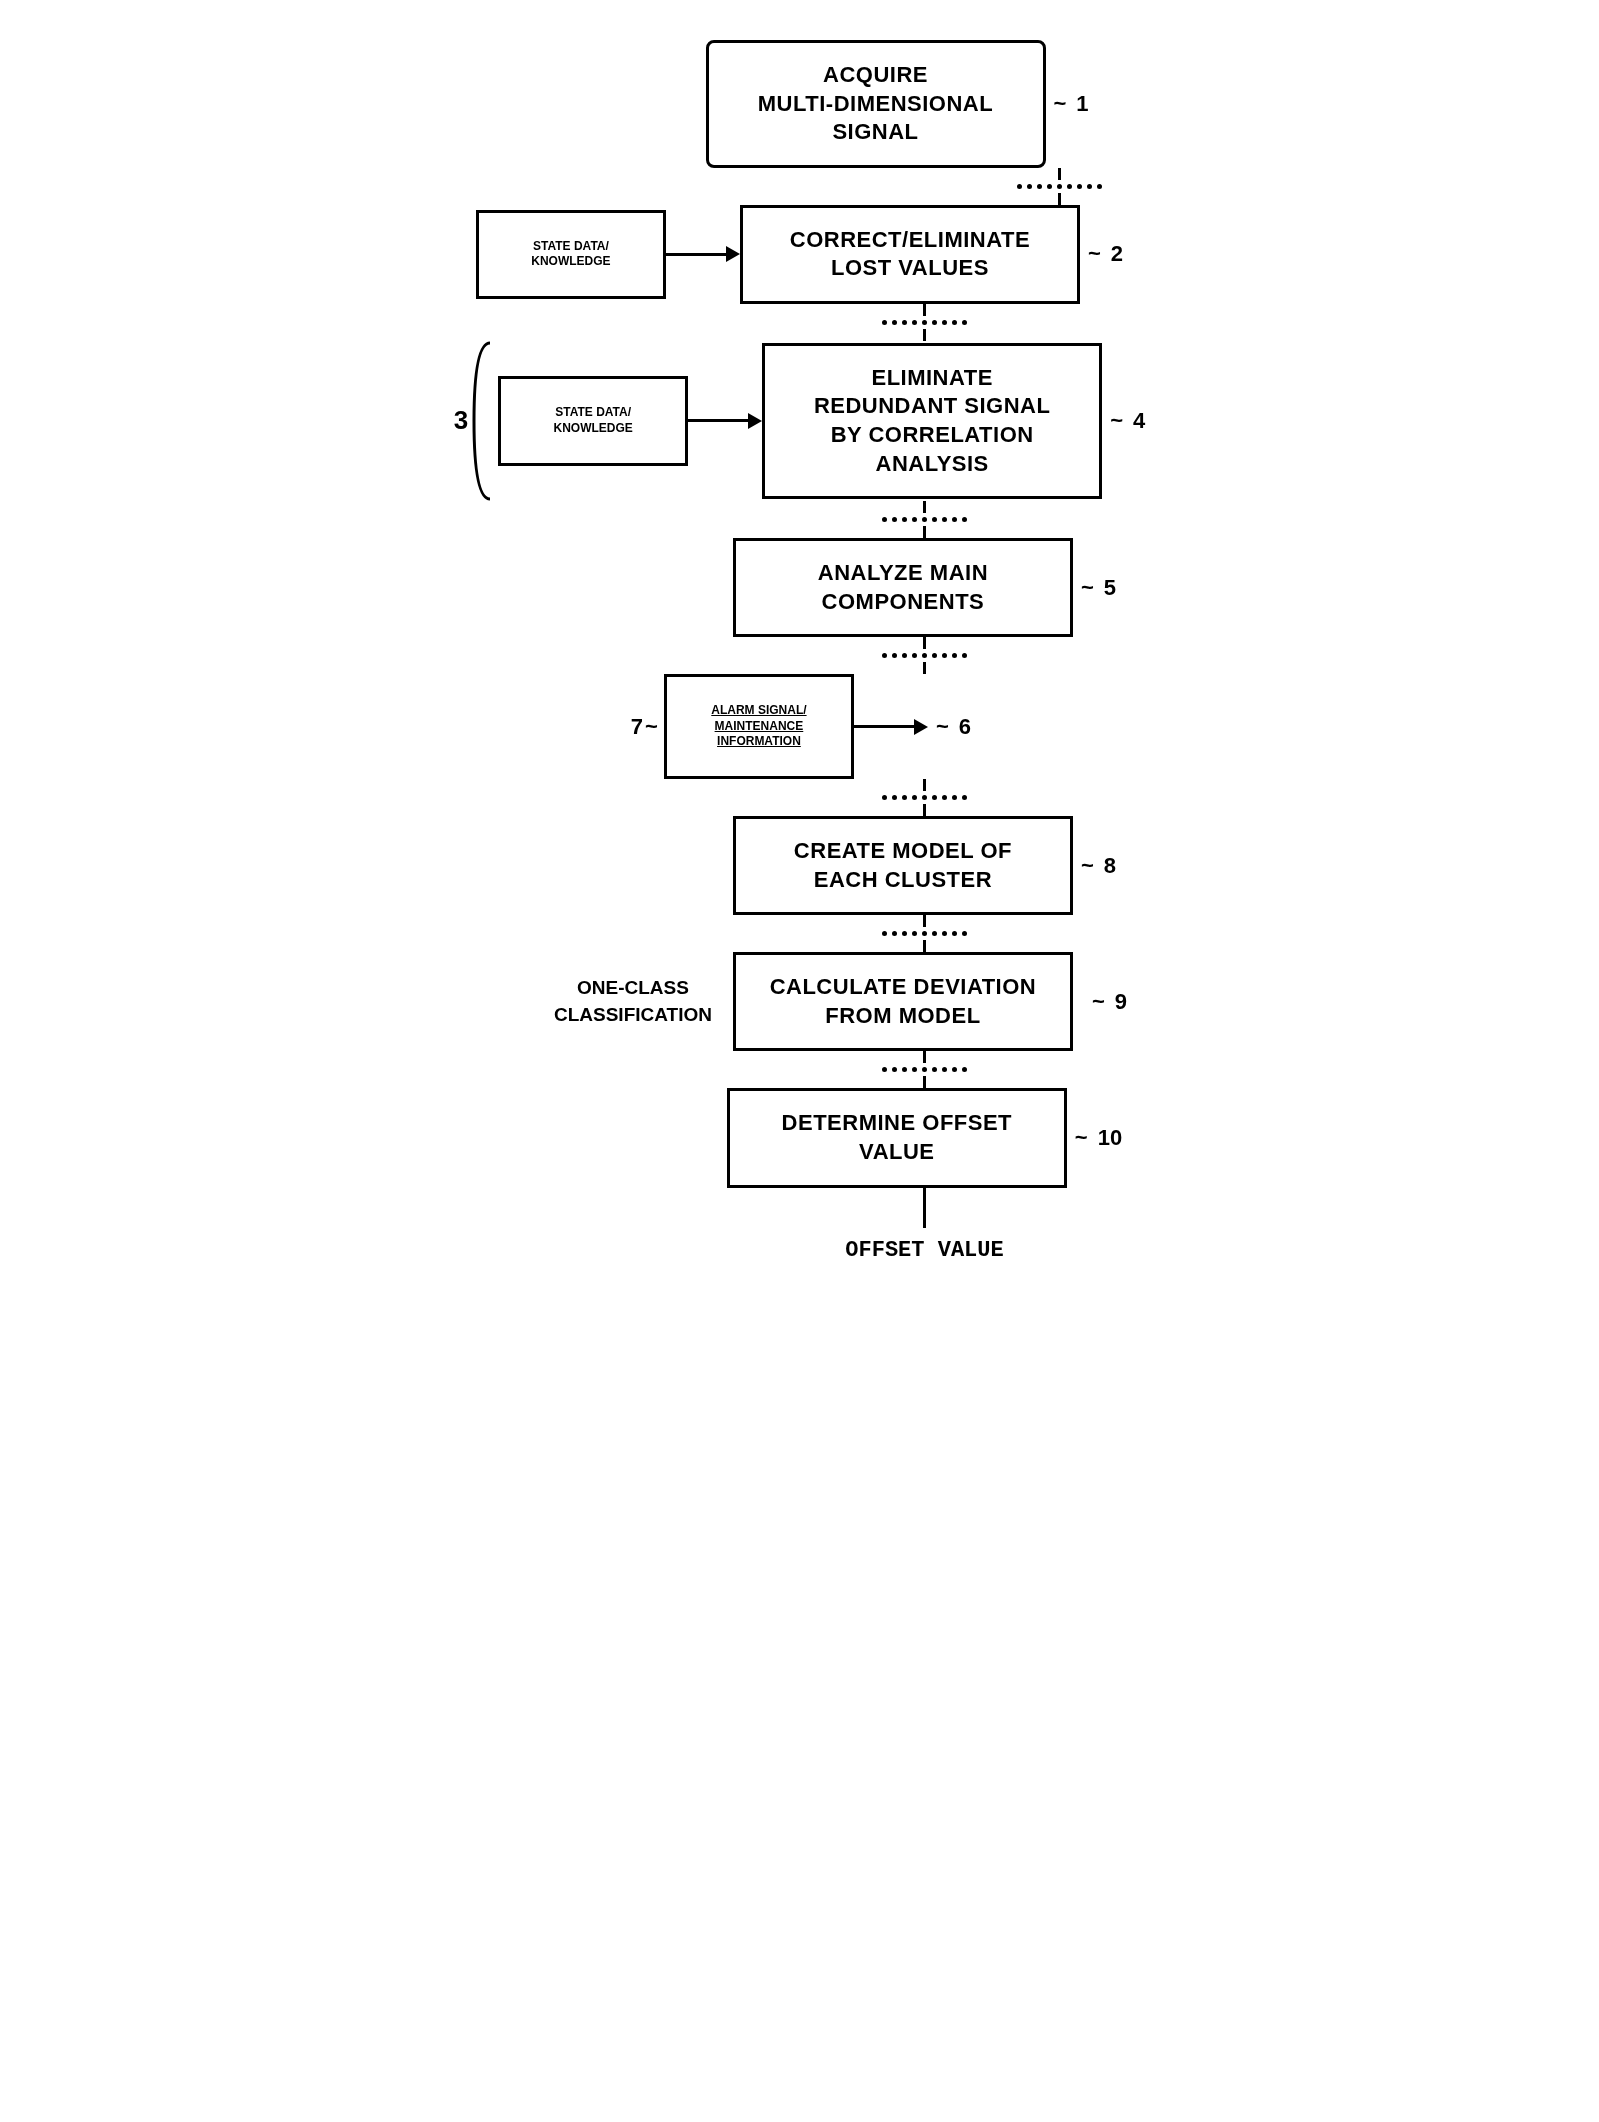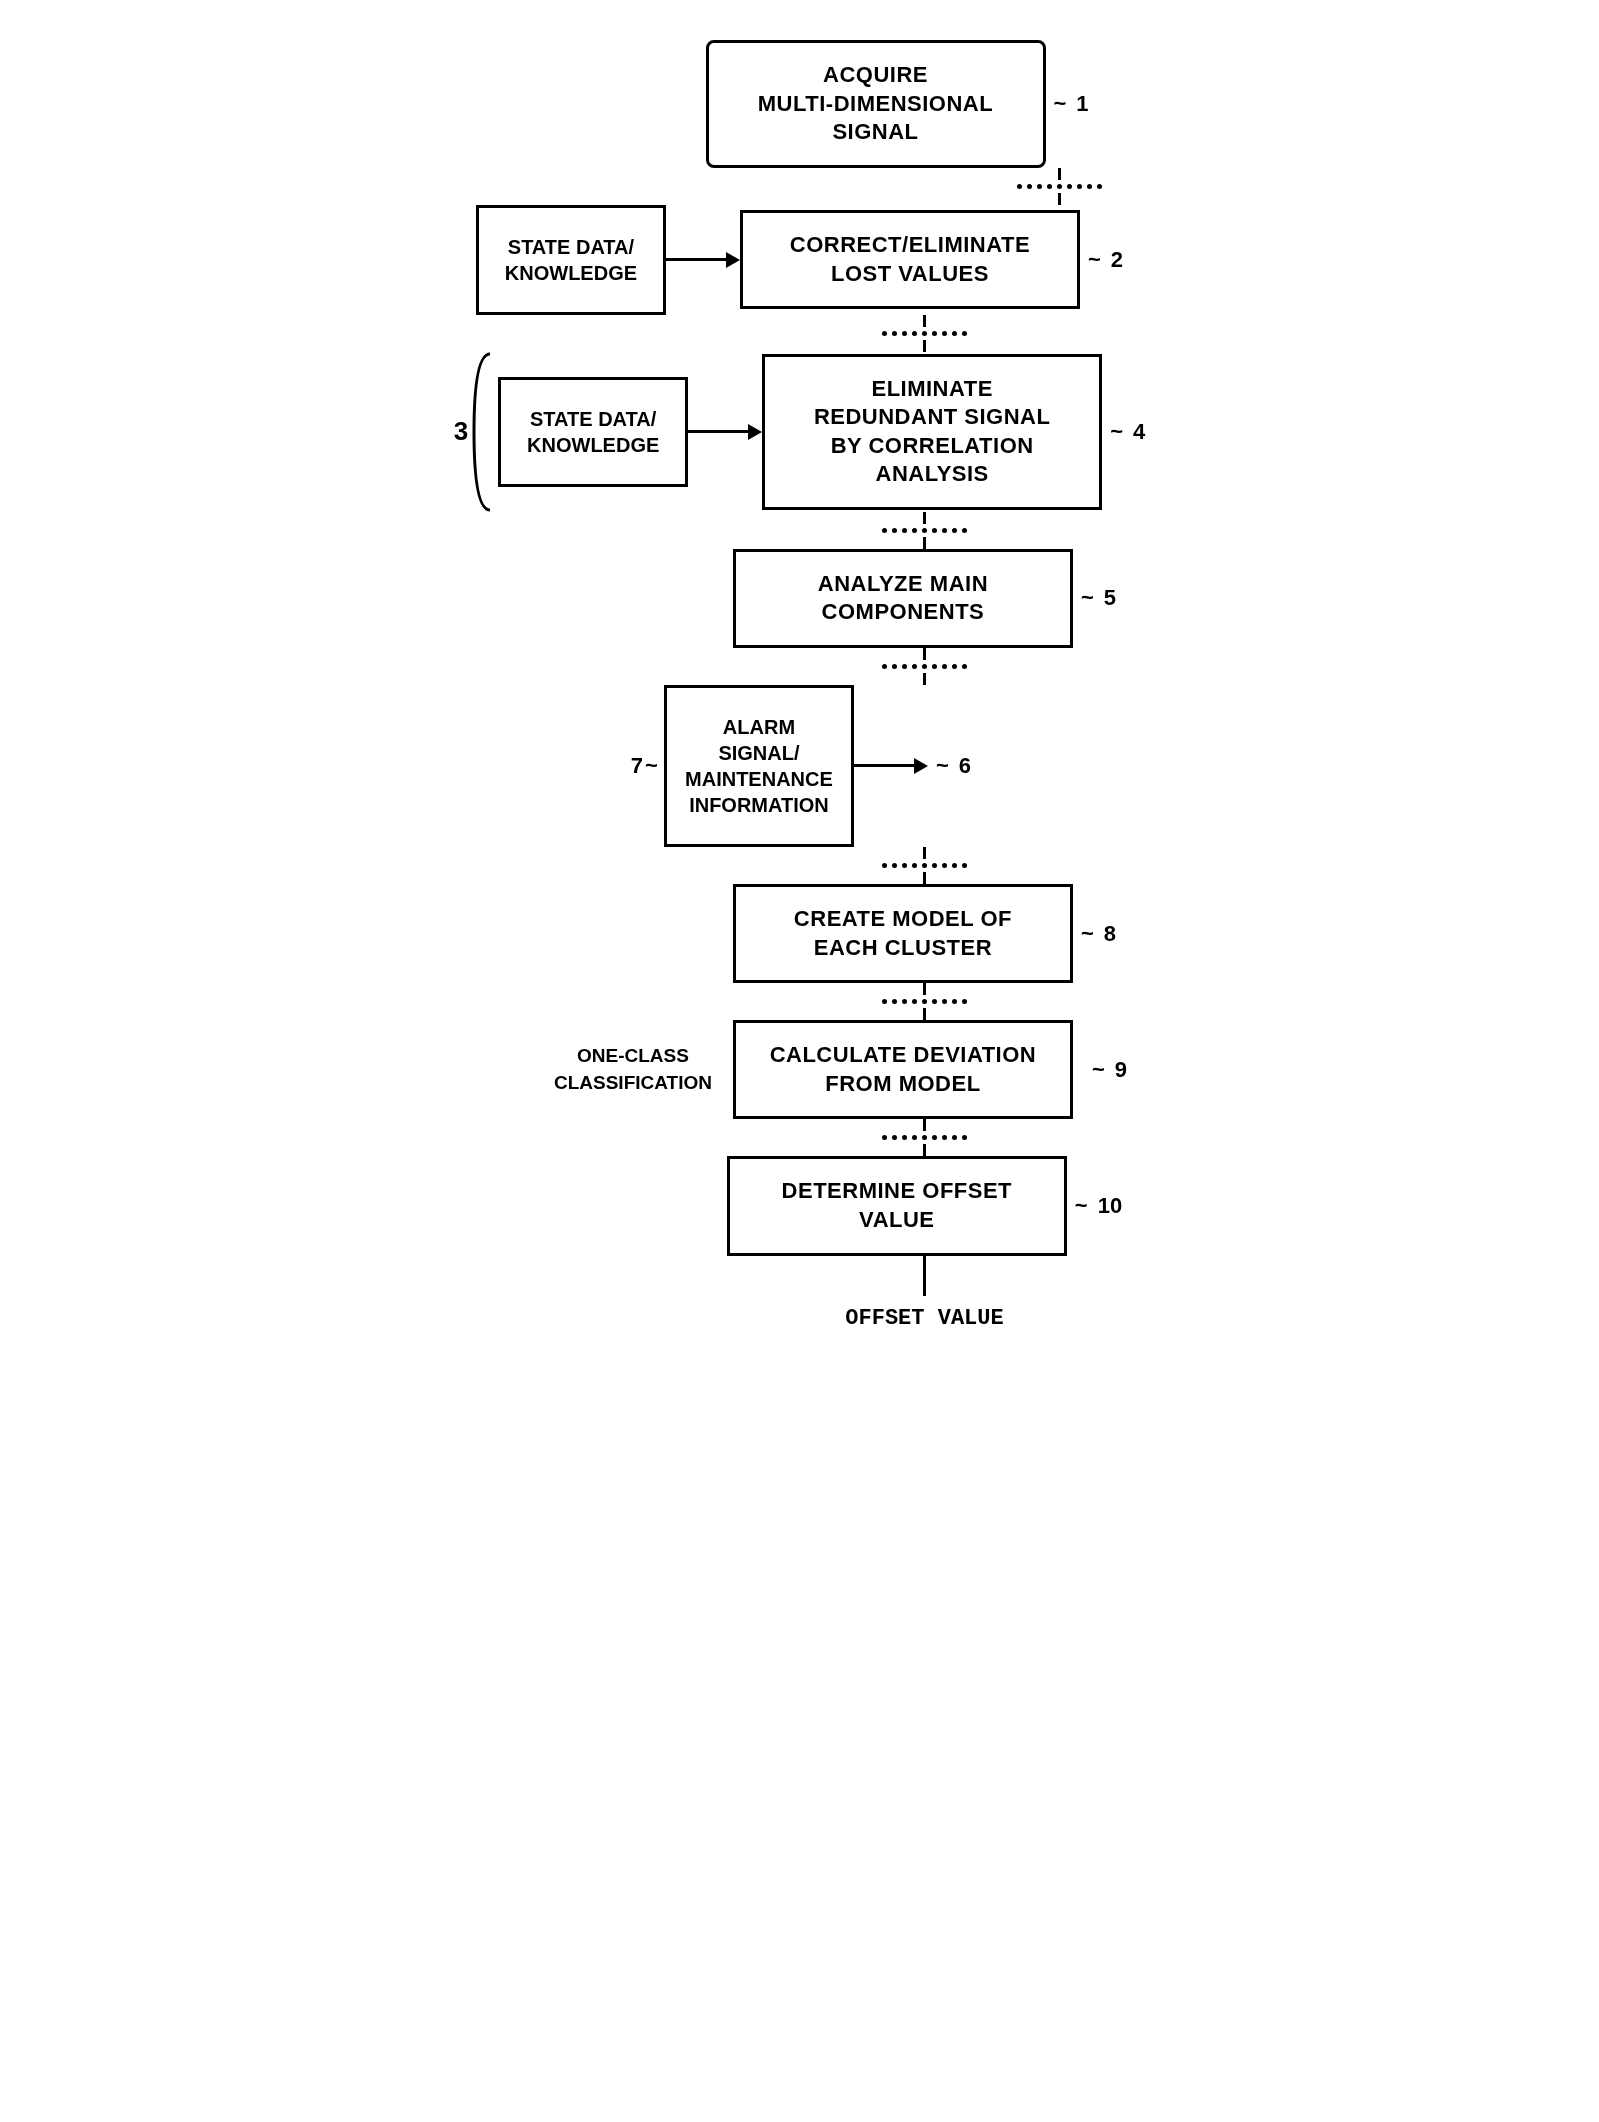--- a/index.html
+++ b/index.html
@@ -34,21 +34,21 @@
       width: 340px;
       line-height: 1.3;
       background: #fff;
       position: relative;
     }
 
     
     .side-box {
       border: 3px solid #000;
       text-align: center;
-      font-size: 20px;
+      font-size: 12px;
       font-weight: bold;
       padding: 26px 18px;
       width: 190px;
       line-height: 1.3;
       background: #fff;
     }
 
     
     .side-arrow {
       display: flex;
@@ -284,21 +284,21 @@
       <div class="v-seg"></div>
     </div>
   </div>
 
   <div class="numbered-row" style="position:relative;">
     <div style="display:flex;align-items:center;">
       <div style="width:30px; display:flex; align-items:center; justify-content:flex-end;">
         <span style="font-size:22px;font-weight:bold;">7</span>
         <span style="font-size:22px;font-weight:bold;margin-left:2px;">~</span>
       </div>
-      <div class="side-box" style="margin-left:6px;">
+      <div class="side-box" style="margin-left:6px;text-decoration:underline;">
         <span style="white-space:pre-line;">ALARM SIGNAL/
 MAINTENANCE
 INFORMATION</span>
       </div>
       <div class="side-arrow">
         <div class="arrow-line"></div>
         <div class="arrow-head"></div>
       </div>
     </div>
     <div style="display:flex;align-items:center;margin-left:8px;">

